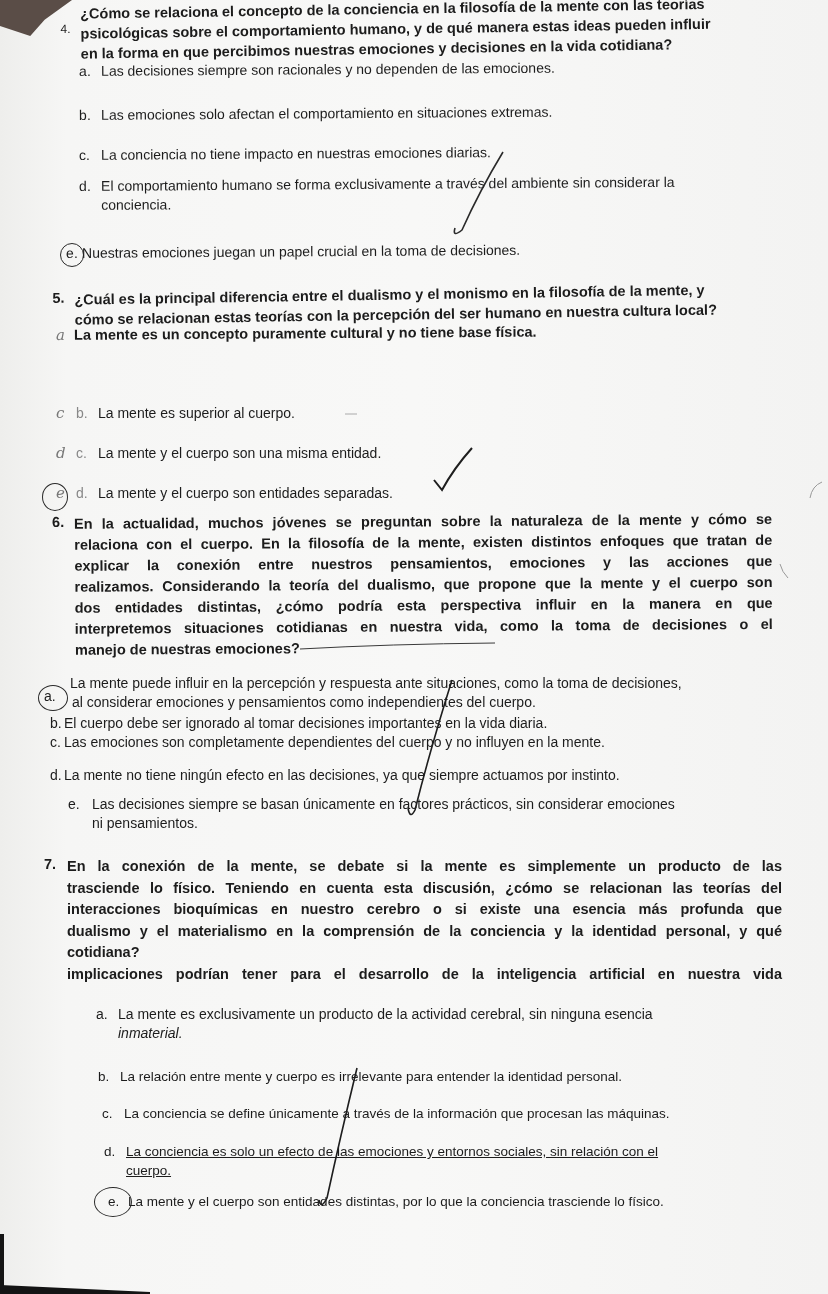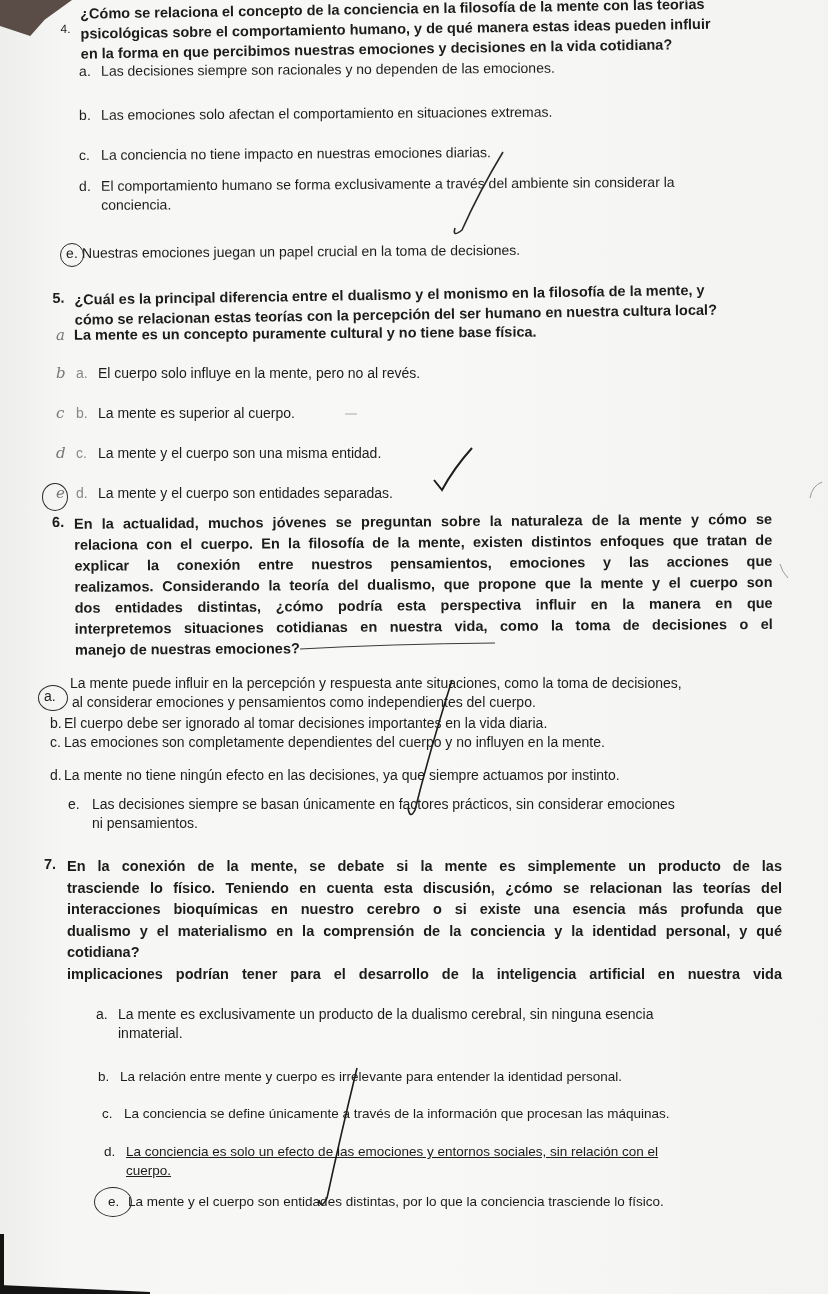--- a/index.html
+++ b/index.html
@@ -121,23 +121,20 @@
   <div class="block tilt1" style="left:52px; top:272px; width:730px;">
     <span class="q-num" style="left:0; top:18px;">5.</span>
     <div class="q-text" style="position:absolute; left:22px; top:18px; width:710px;">
       <div>¿Cuál es la principal diferencia entre el dualismo y el monismo en la filosofía de la mente, y</div>
       <div>cómo se relacionan estas teorías con la percepción del ser humano en nuestra cultura local?</div>
     </div>
   </div>
 
   <div class="opt tilt2" style="left:56px; top:326px; font-weight:bold; font-size:14.5px;">
     <span class="hw" style="position:static; display:inline-block; width:18px; font-weight:normal;">a</span><span>La mente es un concepto puramente cultural y no tiene base física.</span>
-  </div>
-  <div class="opt" style="left:56px; top:364px;">
-    <span class="hw" style="position:static; display:inline-block; width:20px;">b</span><span style="display:inline-block; width:22px; color:#888;">a.</span><span>El cuerpo solo influye en la mente, pero no al revés.</span>
   </div>
   <div class="opt" style="left:56px; top:404px;">
     <span class="hw" style="position:static; display:inline-block; width:20px;">c</span><span style="display:inline-block; width:22px; color:#888;">b.</span><span>La mente es superior al cuerpo.</span>
   </div>
   <div class="opt" style="left:56px; top:444px;">
     <span class="hw" style="position:static; display:inline-block; width:20px;">d</span><span style="display:inline-block; width:22px; color:#888;">c.</span><span>La mente y el cuerpo son una misma entidad.</span>
   </div>
   <div class="circle" style="left:42px; top:483px; width:24px; height:26px;"></div>
   <div class="opt" style="left:56px; top:484px;">
     <span class="hw" style="position:static; display:inline-block; width:20px;">e</span><span style="display:inline-block; width:22px; color:#888;">d.</span><span>La mente y el cuerpo son entidades separadas.</span>
@@ -190,22 +187,22 @@
       <div style="text-align-last:justify;">En la conexión de la mente, se debate si la mente es simplemente un producto de las</div>
       <div style="text-align-last:justify;">trasciende lo físico. Teniendo en cuenta esta discusión, ¿cómo se relacionan las teorías del</div>
       <div style="text-align-last:justify;">interacciones bioquímicas en nuestro cerebro o si existe una esencia más profunda que</div>
       <div style="text-align-last:justify;">dualismo y el materialismo en la comprensión de la conciencia y la identidad personal, y qué</div>
       <div>cotidiana?</div>
       <div style="text-align-last:justify;">implicaciones podrían tener para el desarrollo de la inteligencia artificial en nuestra vida</div>
     </div>
   </div>
 
   <div class="opt justify" style="left:96px; top:1005px; width:688px;">
-    <div><span style="display:inline-block; width:22px;">a.</span><span>La mente es exclusivamente un producto de la dualismo cerebral, sin ninguna esencia</span></div>
-    <div style="padding-left:22px;">inmaterial.</div>
+    <div><span style="display:inline-block; width:22px;">a.</span><span>La mente es exclusivamente un producto de la actividad cerebral, sin ninguna esencia</span></div>
+    <div style="padding-left:22px;font-style:italic;">inmaterial.</div>
   </div>
   <div class="opt" style="left:98px; top:1067px; font-size:13.5px;">
     <span style="display:inline-block; width:22px;">b.</span><span>La relación entre mente y cuerpo es irrelevante para entender la identidad personal.</span>
   </div>
   <div class="opt" style="left:102px; top:1104px; font-size:13.5px;">
     <span style="display:inline-block; width:22px;">c.</span><span>La conciencia se define únicamente a través de la información que procesan las máquinas.</span>
   </div>
   <div class="opt" style="left:104px; top:1142px; width:680px; font-size:13.5px;text-decoration:underline;">
     <span style="display:inline-block; width:22px;">d.</span><span>La conciencia es solo un efecto de las emociones y entornos sociales, sin relación con el</span><br>
     <span style="display:inline-block; width:22px;"></span><span>cuerpo.</span>

